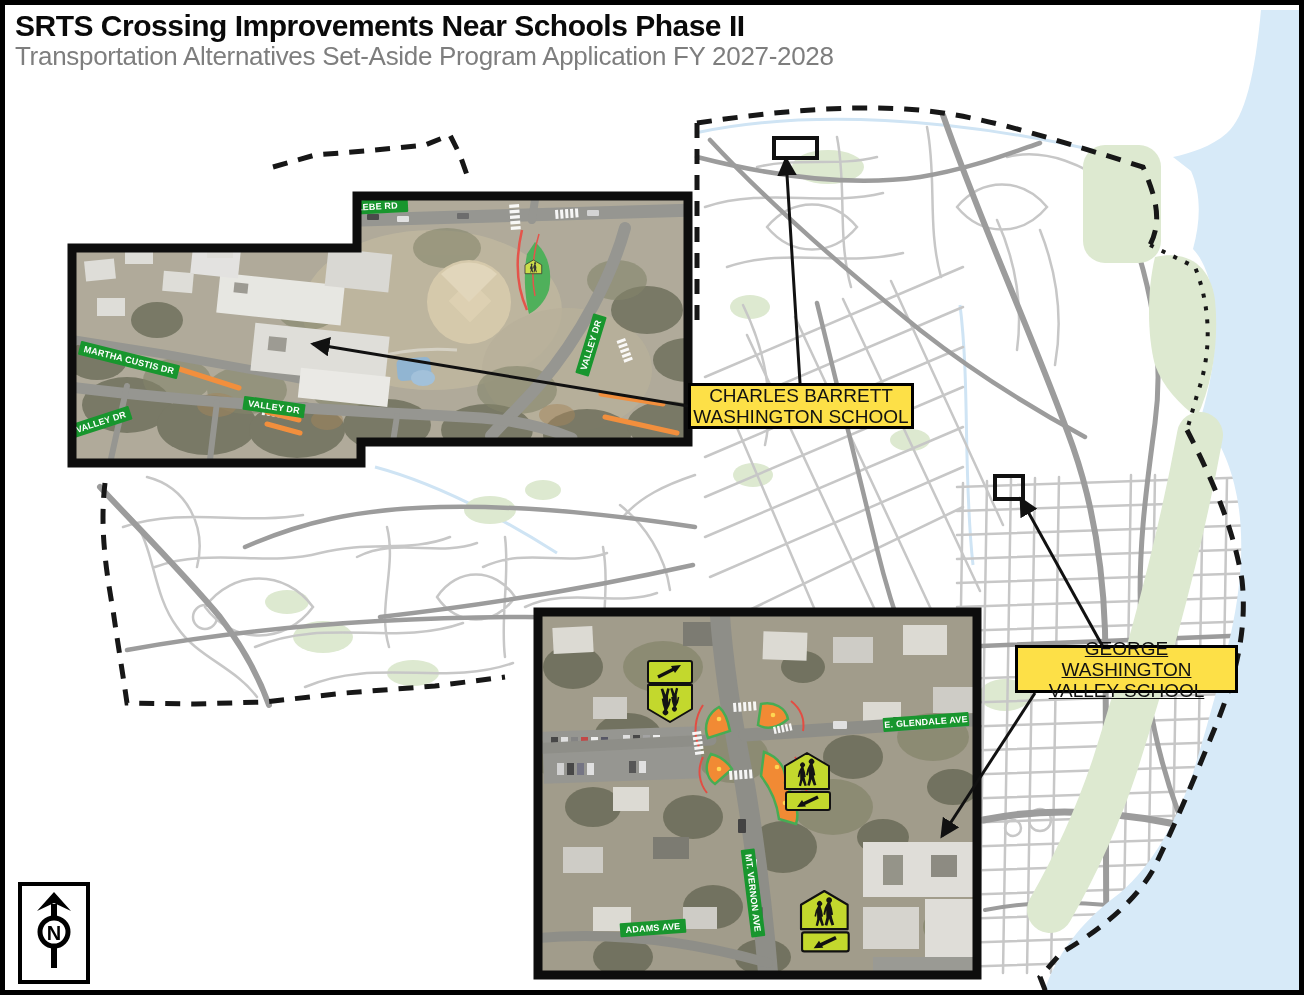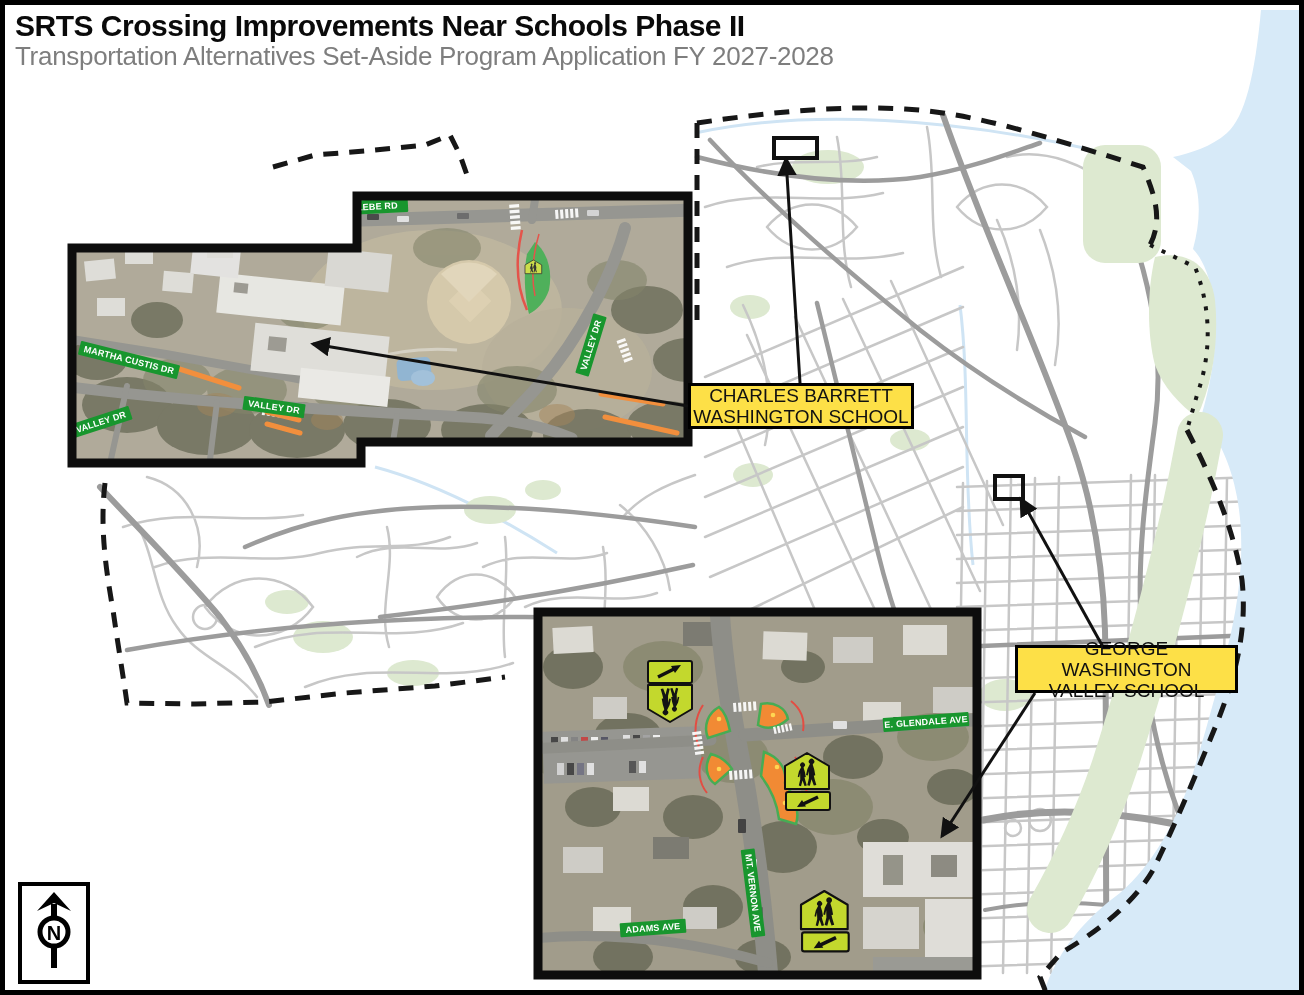--- a/index.html
+++ b/index.html
@@ -441,21 +441,21 @@
 
   <div id="header">
     <div id="title">SRTS Crossing Improvements Near Schools Phase II</div>
     <div id="subtitle">Transportation Alternatives Set-Aside Program Application FY 2027-2028</div>
   </div>
 
   <div class="callout" style="left:683px;top:378px;width:220px;height:40px;">
     <span>CHARLES BARRETT</span>
     <span>WASHINGTON SCHOOL</span>
   </div>
-  <div class="callout" style="left:1010px;top:640px;width:217px;height:42px;">
+  <div class="callout" style="left:1010px;top:640px;width:217px;height:42px;text-decoration:underline;">
     <span>GEORGE WASHINGTON</span>
     <span>VALLEY SCHOOL</span>
   </div>
 
   <div id="north-box">
     <svg width="56" height="86" viewBox="0 0 56 86">
       <line x1="28" y1="14" x2="28" y2="78" stroke="#000" stroke-width="6"></line>
       <polygon points="28,2 11,21 28,13 45,21" fill="#000"></polygon>
       <circle cx="28" cy="42" r="14" fill="#fff" stroke="#000" stroke-width="5"></circle>
       <text x="28" y="49.5" text-anchor="middle" font-size="20" font-weight="bold" fill="#000">N</text>

